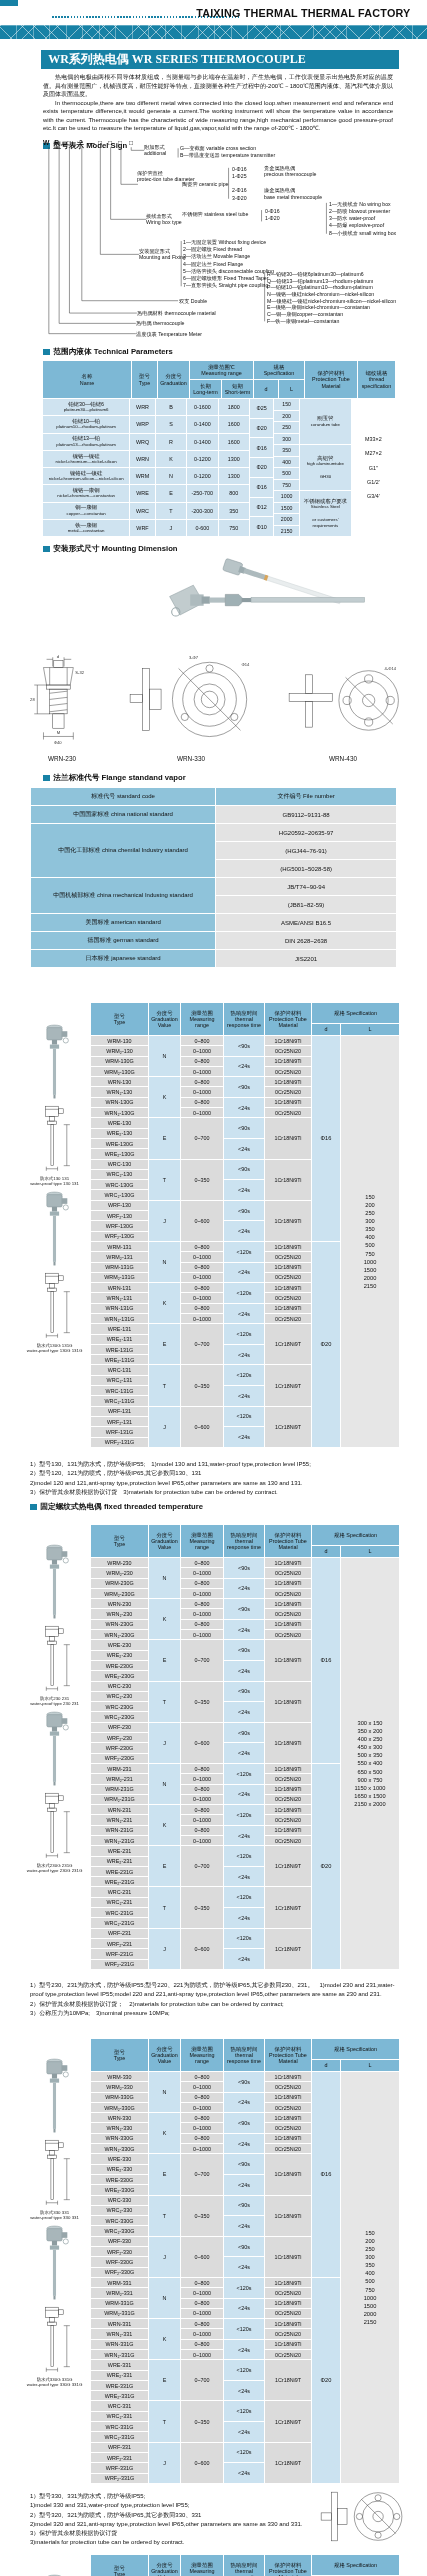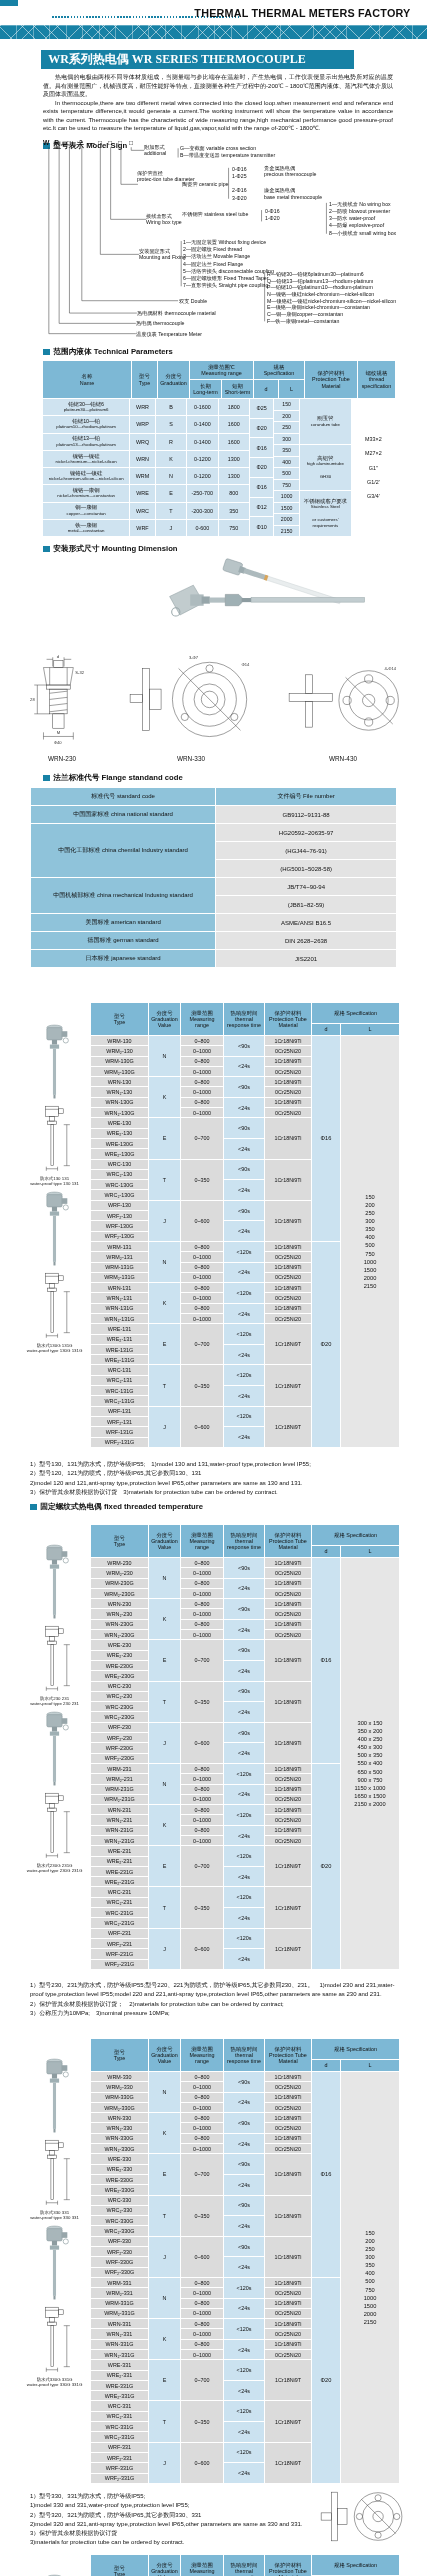--- a/index.html
+++ b/index.html
@@ -9,21 +9,21 @@
   #corner{left:0;top:0;width:17.5px;height:6.2px;background:#1781a5}
   #dotrule{left:52px;top:15.5px;width:187px;height:2.1px;
     background:repeating-linear-gradient(90deg,#1781a5 0 1.5px,transparent 1.5px 3.1px)}
   #factory{right:17.5px;top:6.7px;font-size:10.8px;font-weight:bold;letter-spacing:0.2px;white-space:nowrap}
   #banner{left:0;top:25px;width:428px;height:14.4px;background-color:#1781a5;
     background-image:
       repeating-linear-gradient(45deg,rgba(255,255,255,.5) 0 0.5px,transparent 0.5px 8.2px),
       repeating-linear-gradient(-45deg,rgba(255,255,255,.5) 0 0.5px,transparent 0.5px 8.2px),
       repeating-linear-gradient(90deg,rgba(255,255,255,.35) 0 0.5px,transparent 0.5px 16.5px),
       repeating-linear-gradient(0deg,rgba(255,255,255,.3) 0 0.5px,transparent 0.5px 6.7px)}
-  #titlebar{left:41px;top:50px;width:313px;height:18.5px;background:#1781a5;color:#fff;
+  #titlebar{left:41px;top:50px;width:358px;height:18.5px;background:#1781a5;color:#fff;
     font-family:"Liberation Serif",serif;font-weight:bold;font-size:12px;line-height:18.5px;
     padding-left:7.2px;box-sizing:border-box;white-space:nowrap}
   #intro{left:43px;top:73px;width:350px;font-size:6px;line-height:8.5px;text-align:justify}
   #intro p{margin:0;text-indent:2em}
   .sechead{display:flex;align-items:center;gap:3.6px;font-size:7.7px;font-weight:bold;white-space:nowrap}
   .sq{width:6.7px;height:6.7px;background:#1781a5;flex:0 0 auto}
   
   #tree{left:43px;top:139px;width:366px;height:206px;font-size:5.2px}
   #tree .tc{position:absolute;font-weight:bold;font-size:6.7px}
   #tree .tt{position:absolute;white-space:nowrap;line-height:6px}
@@ -65,21 +65,21 @@
   .notes{position:absolute;left:30px;width:369px;font-size:6px;line-height:9.3px}
   .notes div{white-space:normal}
 </style>
 </head>
 <body>
 
 <div id="page">
 
   <div class="abs" id="corner"></div>
   <div class="abs" id="dotrule"></div>
-  <div class="abs" id="factory">THERMAL THERMAL METERS FACTORY</div>
+  <div class="abs" id="factory">TAIXING THERMAL THERMAL FACTORY</div>
   <div class="abs" id="banner"></div>
 
   <div class="abs" id="titlebar">WR系列热电偶 WR SERIES THERMOCOUPLE</div>
 
   <div class="abs" id="intro">
     <p>热电偶的电极由两根不同导体材质组成，当测量端与参比端存在温差时，产生热电偶，工作仪表便显示出热电势所对应的温度值。具有测量范围广，机械强度高，耐压性能好等特点，直接测量各种生产过程中的-200℃－1800℃范围内液体、蒸汽和气体介质以及固体表面温度。</p>
     <p>In thermocouple,there are two different metal wires connected into the closed loop.when measurement end and referance end exists temperature difference,it would generate a current.The working instrument will show the temperature value in accordance with the current. Thermocouple has the characteristic of wide measuring range,high mechanical performance good pressure-proof etc.It can be used to measure the temperature of liquid,gas,vapor,solid with the range of-200℃ - 1800℃.</p>
   </div>
 
   <div class="abs sechead" style="left:43px;top:141px">
@@ -370,21 +370,21 @@
           <line x1="120" y1="47" x2="212" y2="138"></line>
         </g>
         <text x="196" y="32" class="dimtxt">4-Φ14</text>
       </svg>
       <span>WRN-430</span>
     </div>
   </div>
 
   <div class="abs sechead" style="left:43px;top:773px">
     <span class="sq"></span>
-    <span>法兰标准代号 Flange standand code</span>
+    <span>法兰标准代号 Flange standand vapor</span>
   </div>
 
   <div class="abs" style="left:30px;top:787px">
     <table id="ftable">
         <tbody>
           <tr>
             <td class="fh fl">标准代号 standard code</td>
             <td class="fh">文件编号 File number</td>
           </tr>
           <tr>

